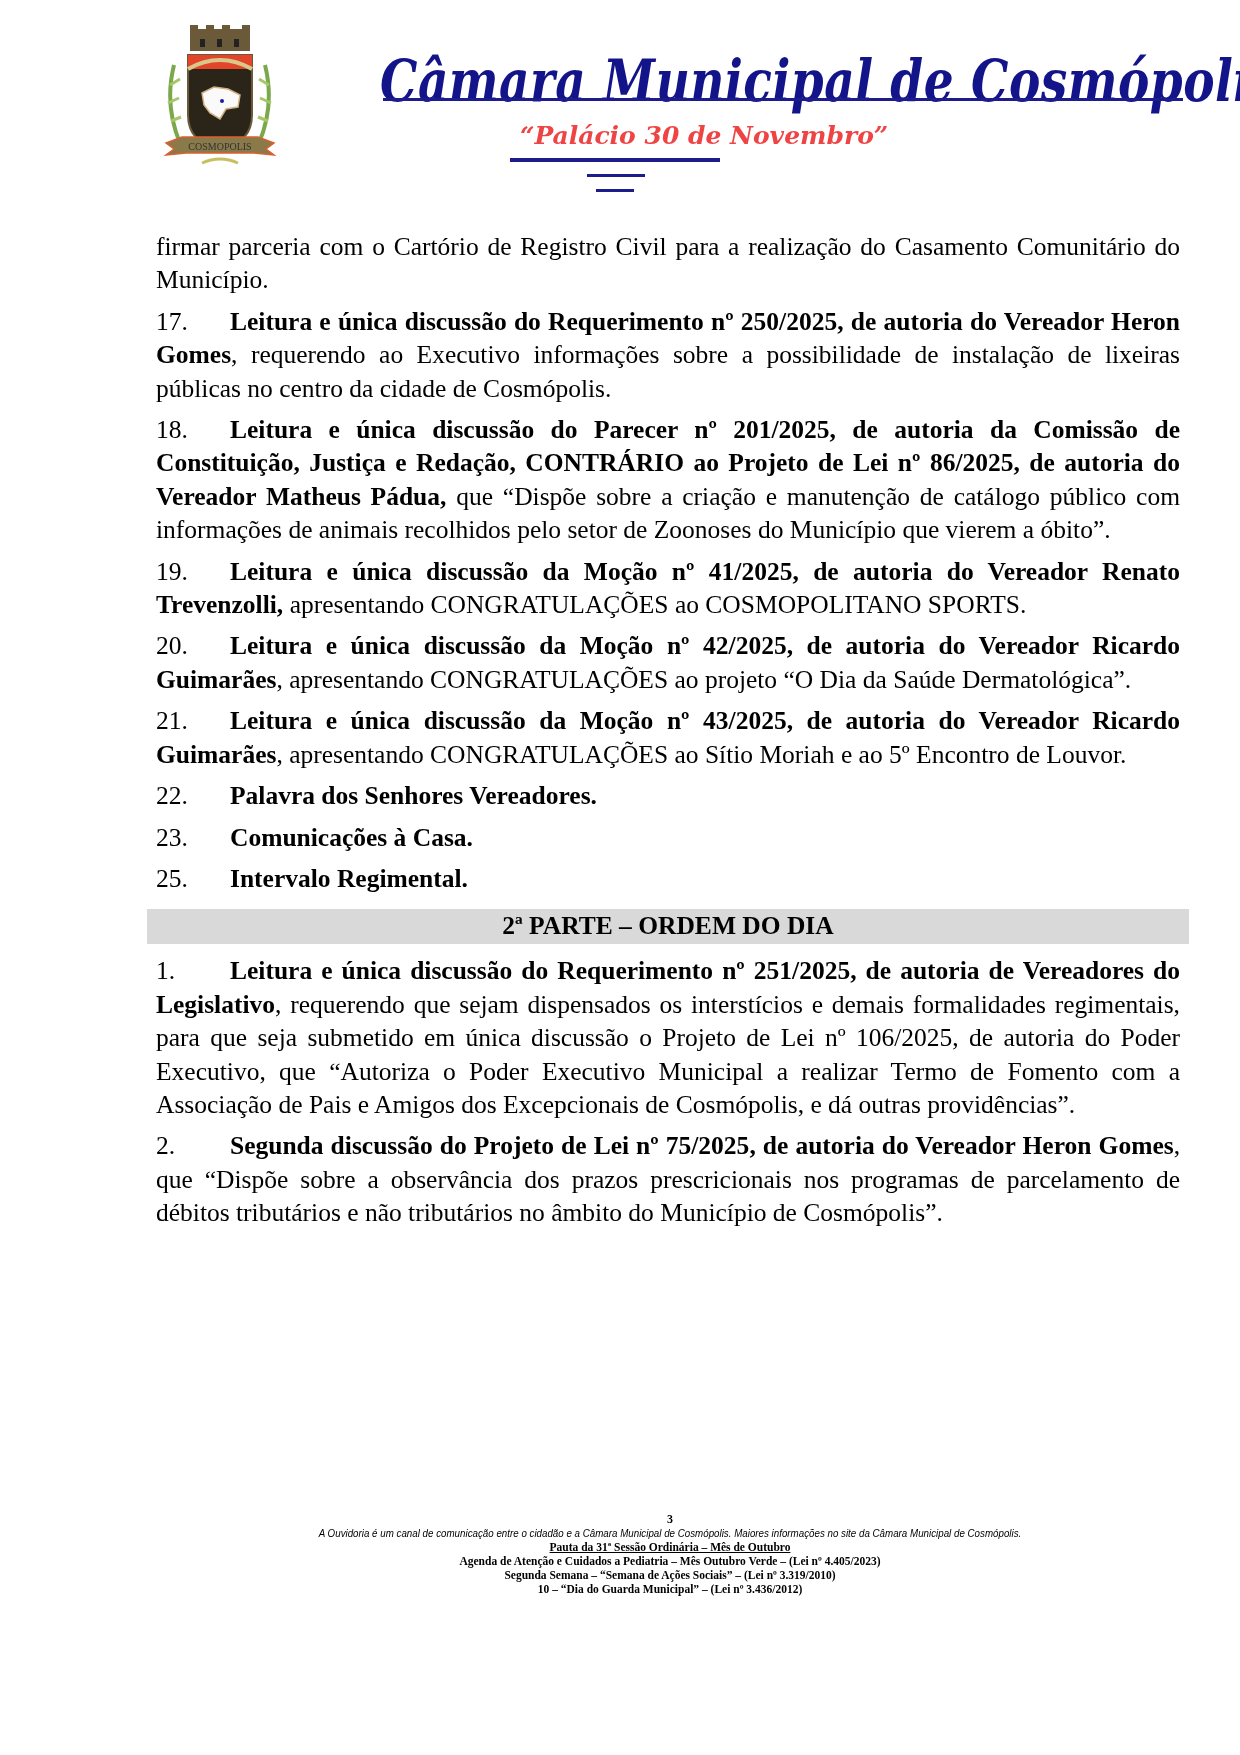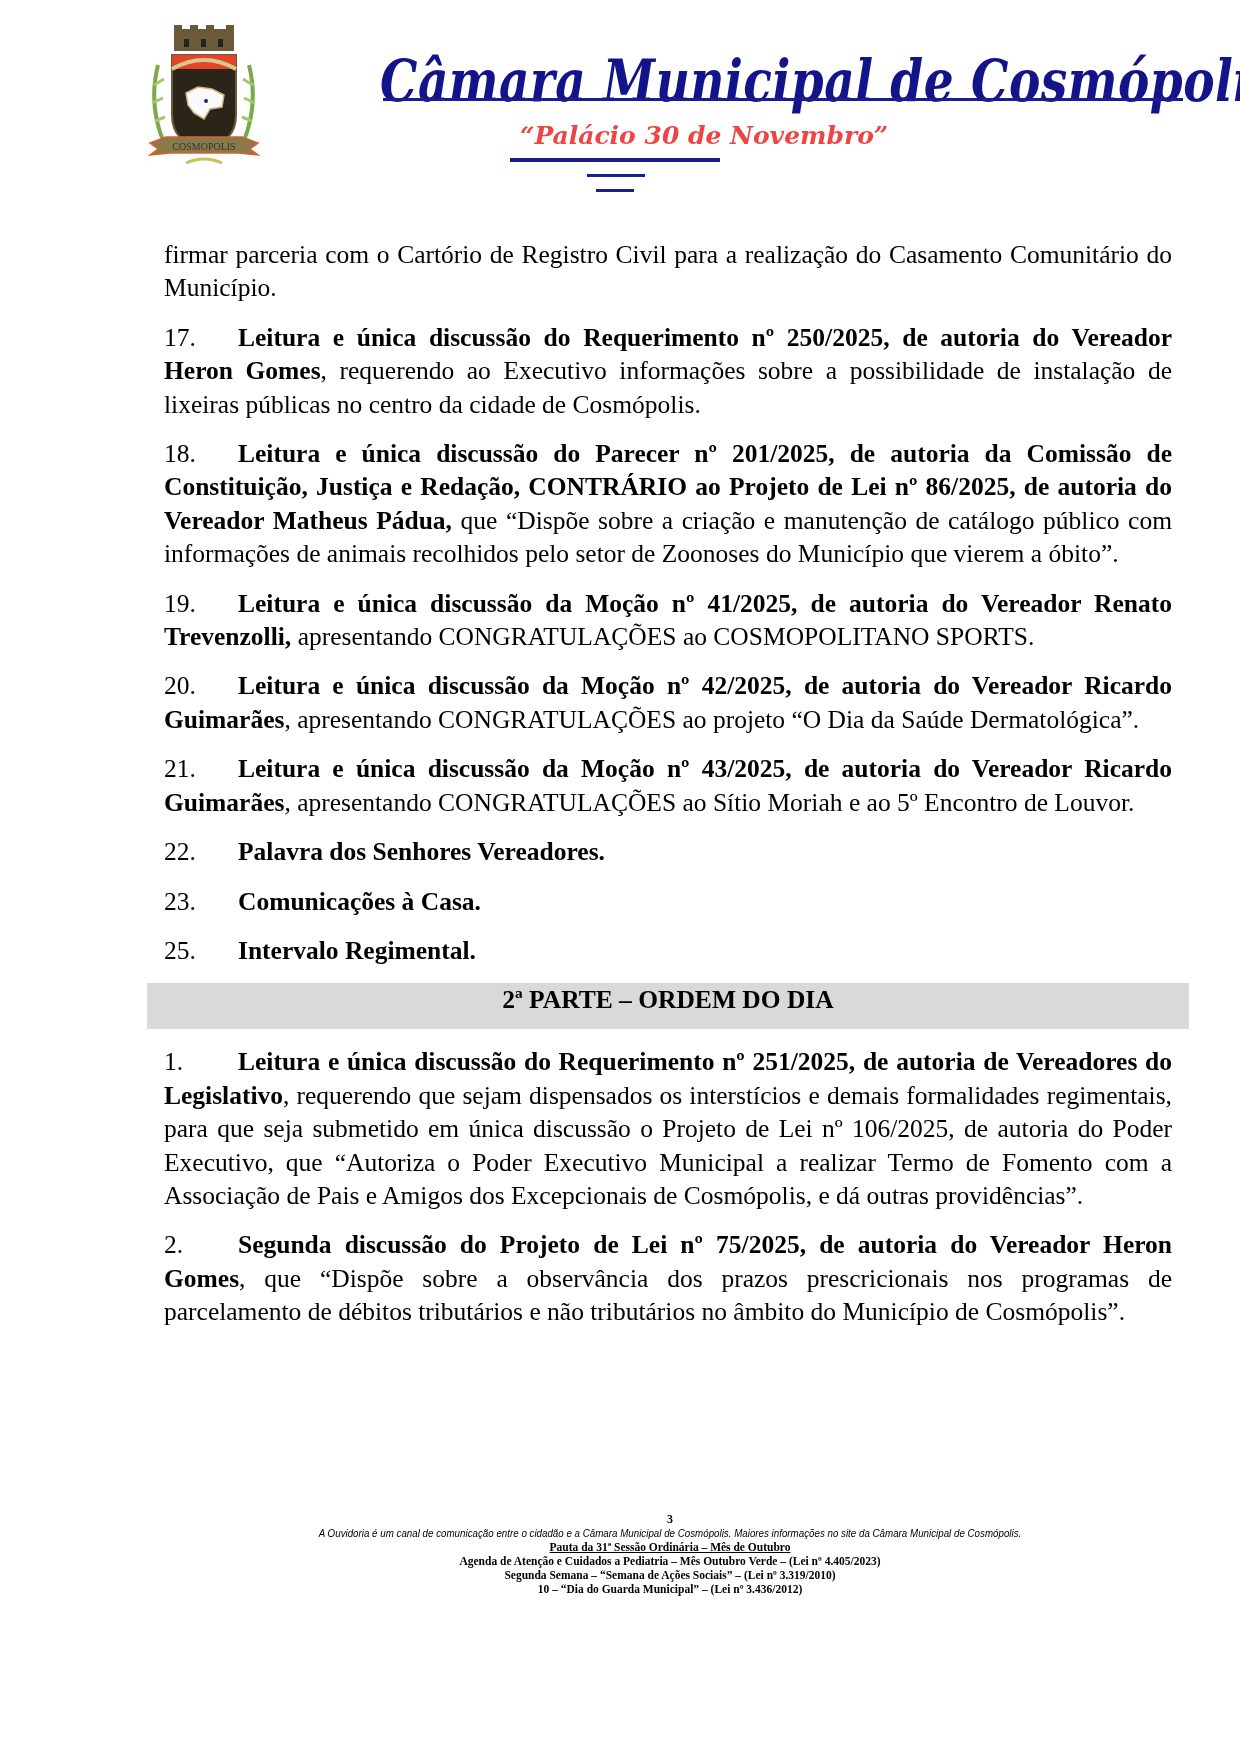--- a/index.html
+++ b/index.html
@@ -1,41 +1,41 @@
 <!DOCTYPE html>
 <html><head>
 <meta charset="utf-8">
 <style>
   html, body { margin: 0; padding: 0; background: #ffffff; }
   body { width: 1240px; height: 1755px; position: relative; overflow: hidden;
          font-family: "Liberation Serif", "DejaVu Serif", serif; color: #000; }
 
   
-  .crest { position: absolute; left: 146px; top: 25px; width: 115px; height: 150px; }
+  .crest { position: absolute; left: 162px; top: 25px; width: 115px; height: 150px; }
   .title { position: absolute; left: 380px; top: 46px; width: 790px;
            font-family: "DejaVu Serif", "Liberation Serif", serif; font-style: italic; font-weight: bold;
            font-size: 47px; letter-spacing: 0.5px; color: #14148a; text-align: center; white-space: nowrap;
            transform: scaleY(1.25); transform-origin: top center; }
   .title-rule { position: absolute; left: 383px; top: 98px; width: 800px; height: 3px; background: #1c1c8c; }
   .subtitle { position: absolute; left: 520px; top: 121px; width: 360px; text-align: center;
               font-family: "DejaVu Serif", "Liberation Serif", serif; font-style: italic; font-weight: bold;
               font-size: 25px; color: #ef4444; white-space: nowrap; }
   .deco1 { position: absolute; left: 510px; top: 158px; width: 210px; height: 4px; background: #1c1c8c; }
   .deco2 { position: absolute; left: 587px; top: 174px; width: 58px; height: 3px; background: #1c1c8c; }
   .deco3 { position: absolute; left: 596px; top: 189px; width: 38px; height: 3px; background: #1c1c8c; }
 
   
   .content { position: absolute; left: 148px; top: 222px; width: 1040px; }
   .para { font-size: 25.5px; line-height: 33.4px; text-align: justify; text-align-last: left;
-          margin: 16px; }
+          margin: 8px; }
   .para + .para { margin-top: 0; }
   .num { display: inline-block; width: 74px; }
   .b { font-weight: bold; }
 
-  .section-band { margin: 14px 0 10px -1px; width: 1042px; height: 46px; background: #d9d9d9;
+  .section-band { margin: 14px 0 10px -1px; width: 1042px; height: 35px; background: #d9d9d9;
                   text-align: center; font-weight: bold; font-size: 25.5px; line-height: 33px; }
 
   
   .footer { position: absolute; left: 140px; top: 1512px; width: 1060px; text-align: center;
             font-size: 11.5px; line-height: 14px; }
   .footer .page { font-weight: bold; font-size: 12px; }
   .footer .ouv { font-family: "Liberation Sans", sans-serif; font-style: italic; font-size: 10.5px;
                  transform: scaleX(0.93); }
   .footer .bold { font-weight: bold; }
   .footer .ul { text-decoration: underline; }

